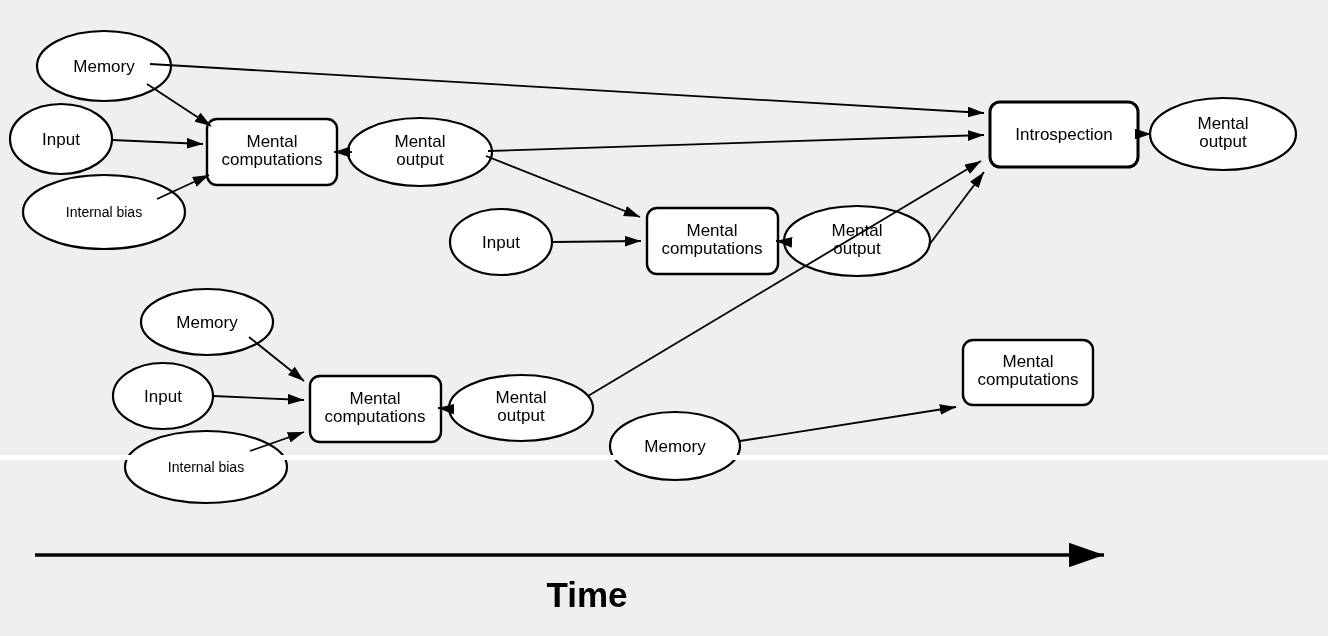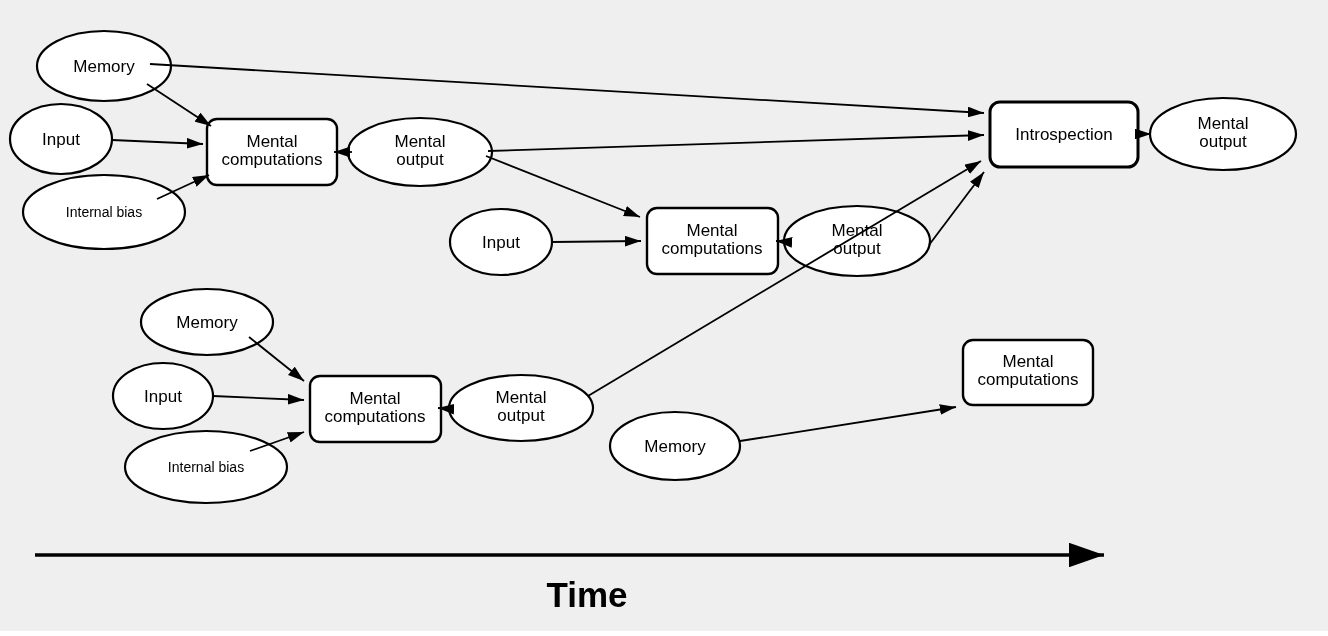--- a/index.html
+++ b/index.html
@@ -7,21 +7,21 @@
     padding: 0;
     background: #efefef;
     width: 1328px;
     height: 636px;
     overflow: hidden;
     font-family: "Liberation Sans", sans-serif;
   }
   .canvas-wrap {
     position: relative;
     width: 1328px;
-    height: 636px;
+    height: 460px;
     background: #efefef;
   }
   svg { display: block; }
   .node-ellipse {
     fill: #ffffff;
     stroke: #000000;
     stroke-width: 2.2;
   }
   .node-rect {
     fill: #ffffff;

